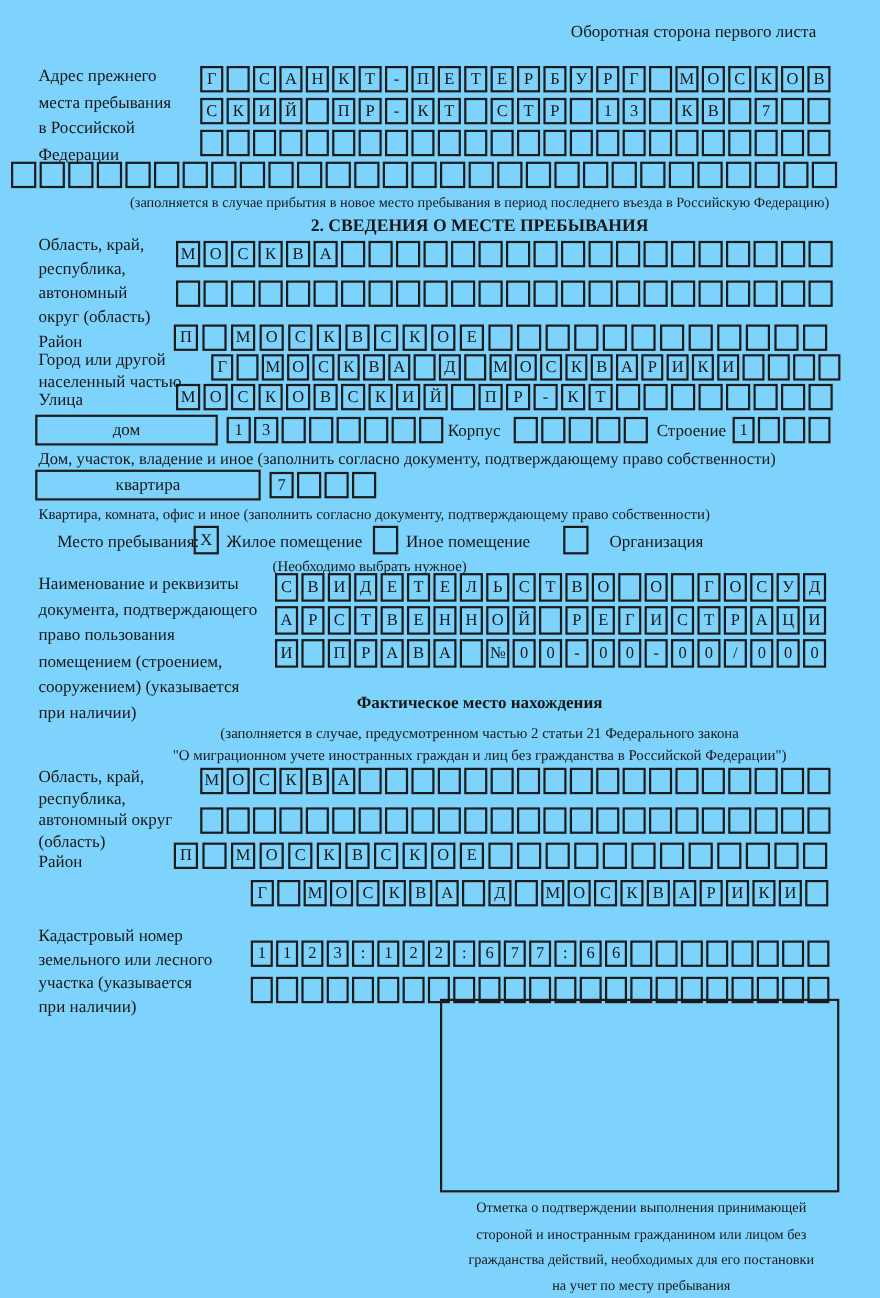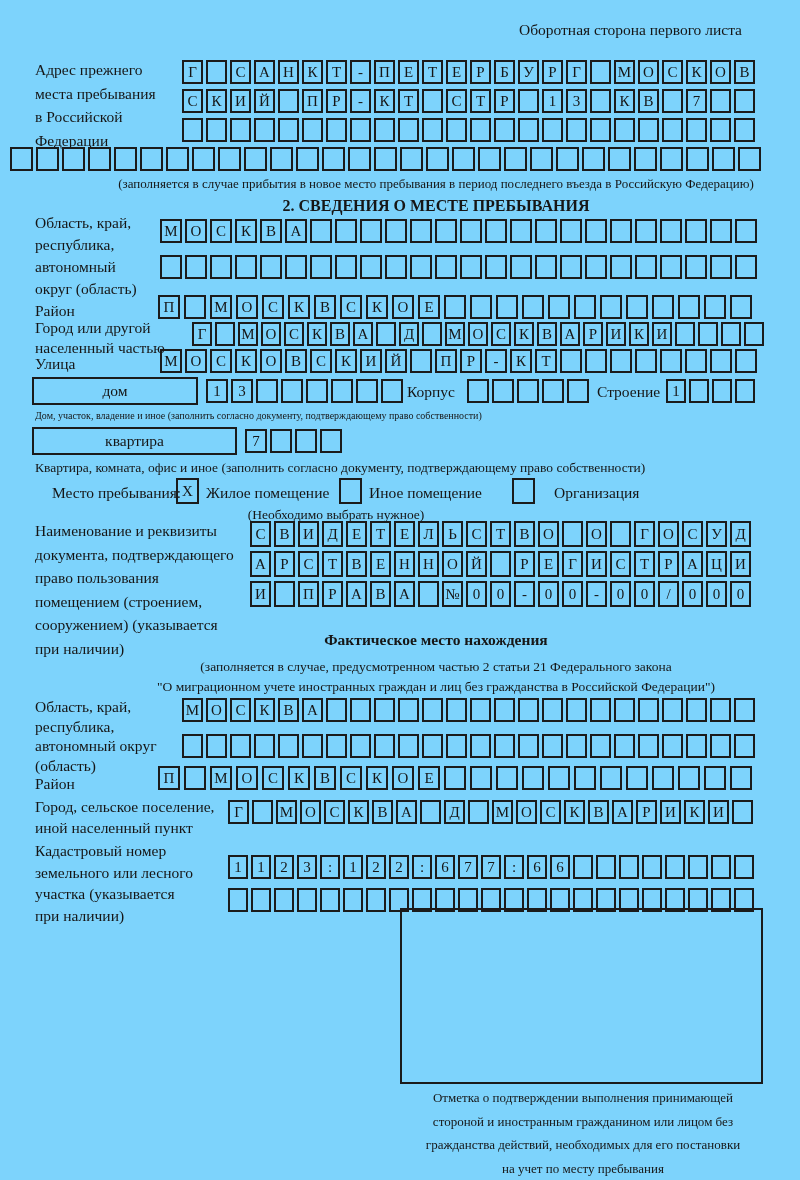--- a/index.html
+++ b/index.html
@@ -307,21 +307,21 @@
       <div class="cell"></div>
       <div class="cell"></div>
     </div>
   <div class="abs lbl" style="left:597px;top:380px;">Строение</div>
   <div class="abs cells" style="left:666px;top:379px;--cw:20px;">
       <div class="cell">1</div>
       <div class="cell"></div>
       <div class="cell"></div>
       <div class="cell"></div>
     </div>
-  <div class="abs" style="left:35px;top:410px;font-size:10px;">Дом, участок, владение и иное (заполнить согласно документу, подтверждающему право собственности)</div>
+  <div class="abs" style="left:35px;top:410px;font-size:15px;">Дом, участок, владение и иное (заполнить согласно документу, подтверждающему право собственности)</div>
 
   <div class="abs bigbox" style="left:32px;top:427px;width:205px;height:28px;">квартира</div>
   <div class="abs cells" style="left:245px;top:429px;--cw:22px;">
       <div class="cell">7</div>
       <div class="cell"></div>
       <div class="cell"></div>
       <div class="cell"></div>
     </div>
   <div class="abs" style="left:35px;top:460px;font-size:13.5px;">Квартира, комната, офис и иное (заполнить согласно документу, подтверждающему право собственности)</div>
 
@@ -491,22 +491,20 @@
       <div class="cell"></div>
       <div class="cell"></div>
       <div class="cell"></div>
       <div class="cell"></div>
       <div class="cell"></div>
       <div class="cell"></div>
       <div class="cell"></div>
       <div class="cell"></div>
     </div>
 
-  <div class="abs lbl" style="left:35px;top:797px;line-height:20.5px;">Город, сельское поселение,
-иной населенный пункт</div>
   <div class="abs cells" style="left:228px;top:800px;--cw:21px;">
       <div class="cell">Г</div>
       <div class="cell"></div>
       <div class="cell">М</div>
       <div class="cell">О</div>
       <div class="cell">С</div>
       <div class="cell">К</div>
       <div class="cell">В</div>
       <div class="cell">А</div>
       <div class="cell"></div>

